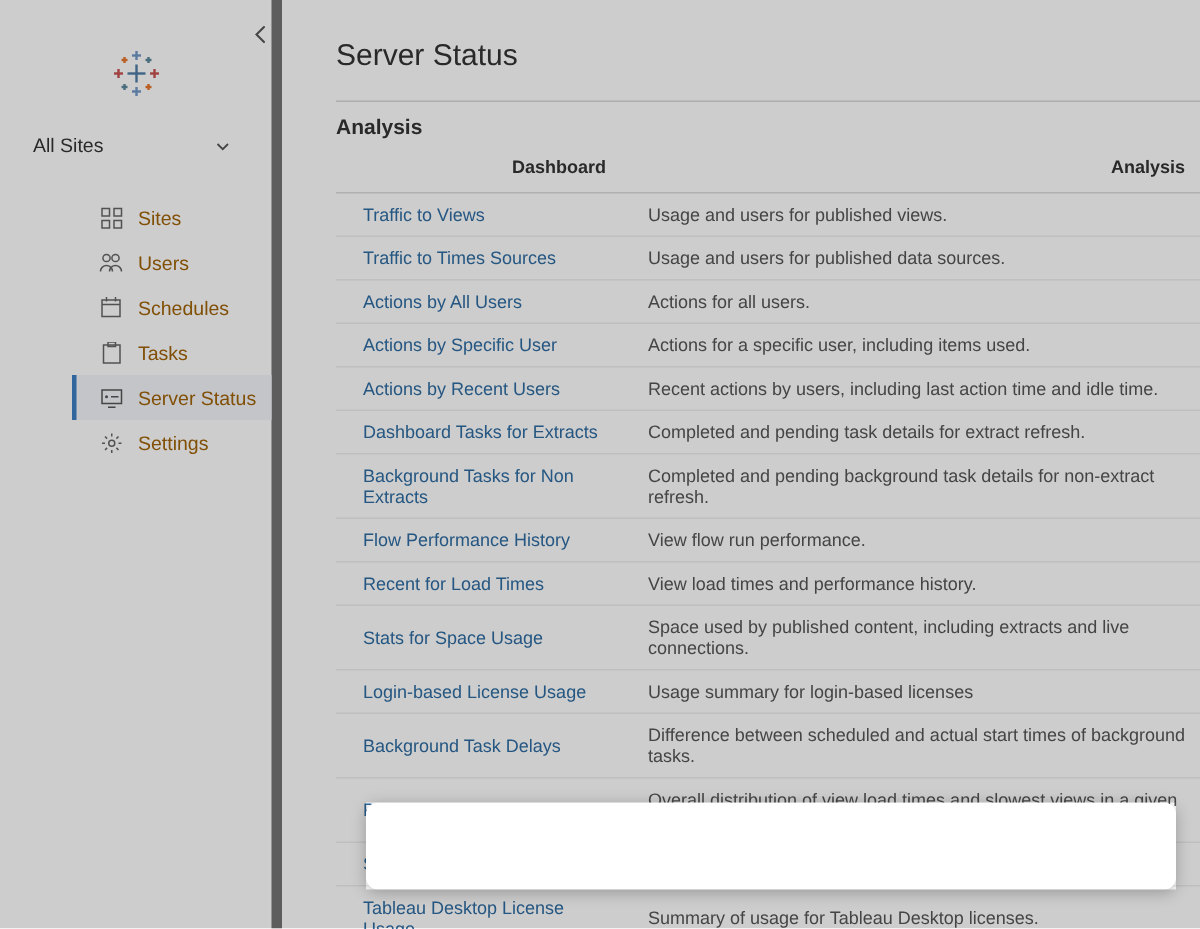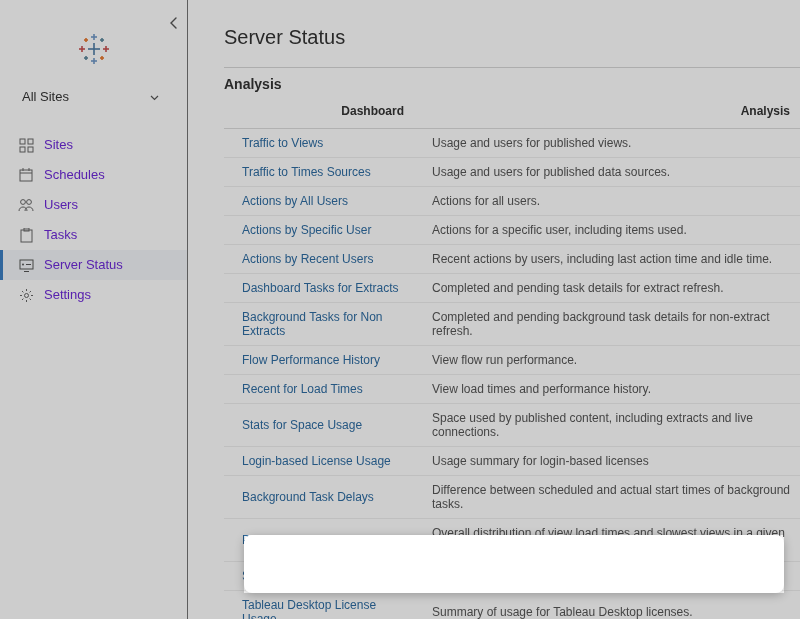--- a/index.html
+++ b/index.html
@@ -30,21 +30,21 @@
       height: 58px;
       background: #fff;
       border-radius: 8px;
       box-shadow: 0 0 0 9999px rgba(0,0,0,0), 0 2px 10px rgba(0,0,0,0.25);
       pointer-events: none;
       z-index: 5;
     }
     .container { display: flex; height: 100%; }
     .sidebar {
       width: 188px;
-      border-right: 1px solid #737373;
+      border-right: 7px solid #737373;
       padding-top: 10px;
       background: #fff;
     }
     .collapse-arrow {
       position: absolute;
       left: 169px;
       top: 16px;
       cursor: pointer;
     }
     .logo-wrap { text-align: center; padding: 24px 0 14px; }
@@ -55,26 +55,27 @@
       justify-content: space-between;
       padding: 8px 28px 8px 22px;
       font-size: 13px;
       color: #333;
       cursor: pointer;
       margin-bottom: 18px;
     }
     .nav { list-style: none; }
     .nav-item {
       display: flex;
-      align-items: flex-start;
+      align-items: center;
       padding: 7px 0 7px 18px;
-      color: #6d28d9;
+      color: #a16207;
       cursor: pointer;
       gap: 10px;
       font-size: 13px;
+      margin-left: 48px;
     }
     .nav-item.active {
       border-left: 3px solid #3b7fc4;
       padding-left: 15px;
       background: #f3f6f9;
       font-weight: 500;
     }
     .nav-icon { width: 16px; height: 16px; display: inline-flex; align-items:center; justify-content:center; }
     .main {
       flex: 1;
@@ -157,38 +158,38 @@
               <rect x="1" y="1" width="5" height="5" stroke="#666" fill="none"></rect>
               <rect x="9" y="1" width="5" height="5" stroke="#666" fill="none"></rect>
               <rect x="1" y="9" width="5" height="5" stroke="#666" fill="none"></rect>
               <rect x="9" y="9" width="5" height="5" stroke="#666" fill="none"></rect>
             </svg>
         </span>
         <span>Sites</span>
       </li>
       <li class="nav-item">
         <span class="nav-icon">
+          <svg width="16" height="14" viewBox="0 0 16 14">
+              <circle cx="5" cy="4" r="2.4" stroke="#666" fill="none"></circle>
+              <circle cx="11" cy="4" r="2.4" stroke="#666" fill="none"></circle>
+              <path d="M1 13c0-2.5 2-4 4-4s4 1.5 4 4 M7 13c0-2.5 2-4 4-4s4 1.5 4 4" stroke="#666" fill="none"></path>
+            </svg>
+        </span>
+        <span>Users</span>
+      </li>
+      <li class="nav-item">
+        <span class="nav-icon">
           <svg width="14" height="14" viewBox="0 0 14 14">
               <rect x="1" y="2" width="12" height="11" stroke="#666" fill="none"></rect>
               <line x1="1" y1="5" x2="13" y2="5" stroke="#666"></line>
               <line x1="4" y1="0" x2="4" y2="3" stroke="#666"></line>
               <line x1="10" y1="0" x2="10" y2="3" stroke="#666"></line>
             </svg>
         </span>
         <span>Schedules</span>
-      </li>
-      <li class="nav-item">
-        <span class="nav-icon">
-          <svg width="16" height="14" viewBox="0 0 16 14">
-              <circle cx="5" cy="4" r="2.4" stroke="#666" fill="none"></circle>
-              <circle cx="11" cy="4" r="2.4" stroke="#666" fill="none"></circle>
-              <path d="M1 13c0-2.5 2-4 4-4s4 1.5 4 4 M7 13c0-2.5 2-4 4-4s4 1.5 4 4" stroke="#666" fill="none"></path>
-            </svg>
-        </span>
-        <span>Users</span>
       </li>
       <li class="nav-item">
         <span class="nav-icon">
           <svg width="13" height="15" viewBox="0 0 13 15">
               <rect x="1" y="2" width="11" height="12" stroke="#666" fill="none"></rect>
               <rect x="4" y="0" width="5" height="3" stroke="#666" fill="none"></rect>
             </svg>
         </span>
         <span>Tasks</span>
       </li>

